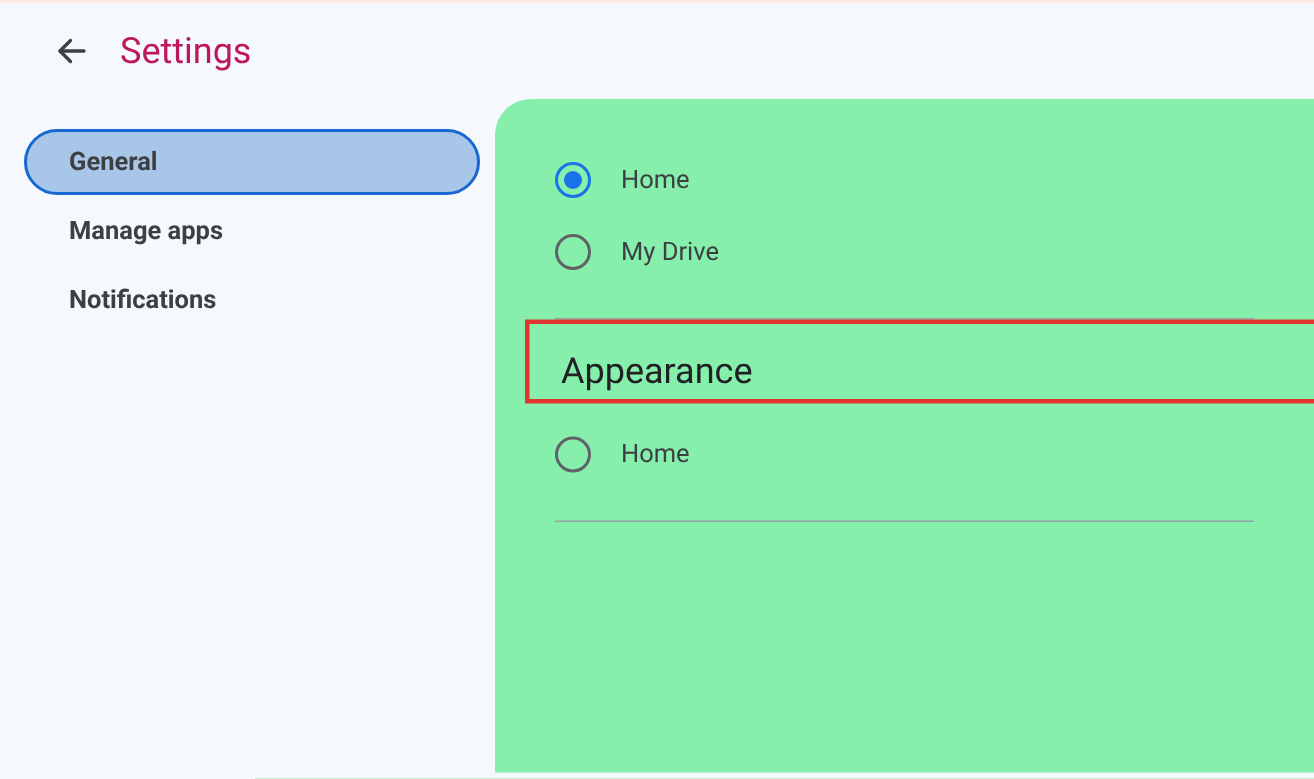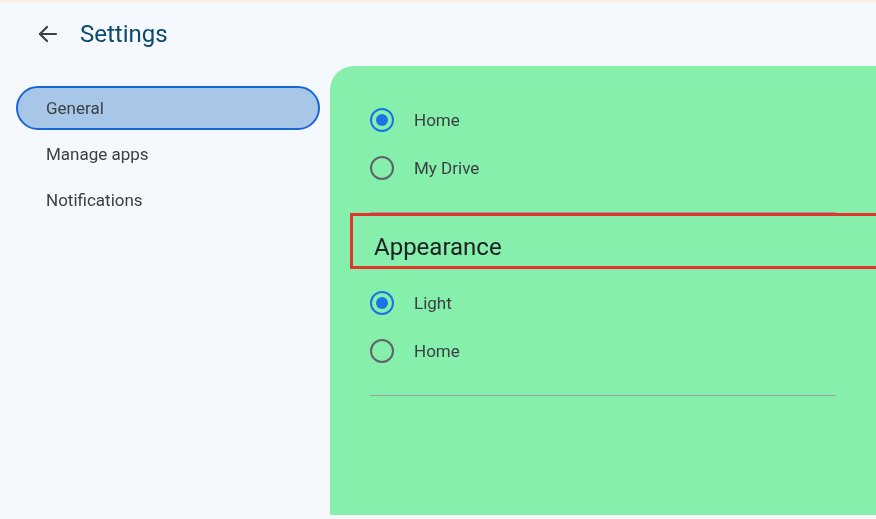--- a/index.html
+++ b/index.html
@@ -26,29 +26,30 @@
       height: 24px;
       display: flex;
       align-items: center;
       justify-content: center;
       cursor: pointer;
       color: #3c4043;
     }
     .page-title {
       font-size: 24px;
       font-weight: 400;
-      color: #0c4a6e;
+      color: #be185d;
     }
     .content {
       display: flex;
       height: calc(100% - 70px);
     }
     .sidebar {
       width: 330px;
       padding: 20px 12px 0 18px;
+      font-weight: bold;
     }
     .sidebar-item {
       height: 44px;
       display: flex;
       align-items: center;
       padding: 0 28px;
       font-size: 17px;
       color: #3c4043;
       border-radius: 22px;
       cursor: pointer;
@@ -156,24 +157,20 @@
     <div class="radio-row">
       <div class="radio"></div>
       <span class="radio-label">My Drive</span>
     </div>
 
     <hr class="divider">
 
     <h2 class="section-heading">Appearance</h2>
 
     <div class="radio-row">
-      <div class="radio checked"></div>
-      <span class="radio-label">Light</span>
-    </div>
-    <div class="radio-row">
       <div class="radio"></div>
       <span class="radio-label">Home</span>
     </div>
 
     <hr class="divider">
 
     <div class="highlight-box"></div>
   </div>
 </div>
 

